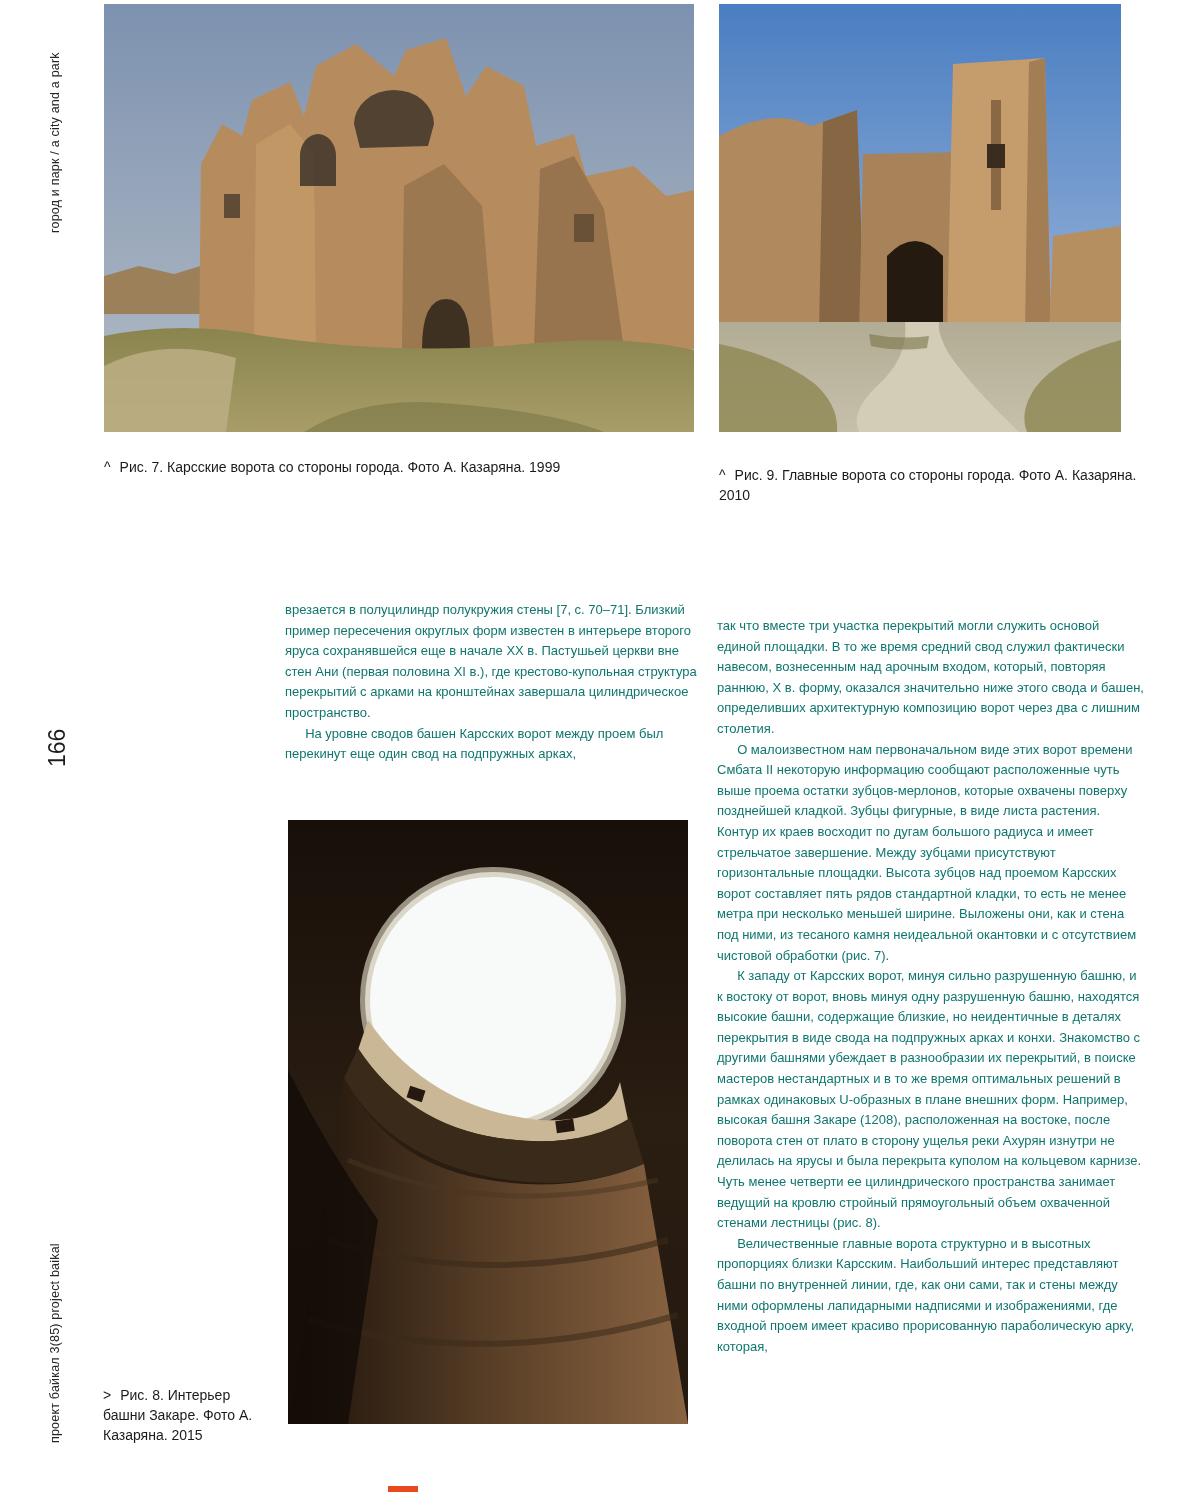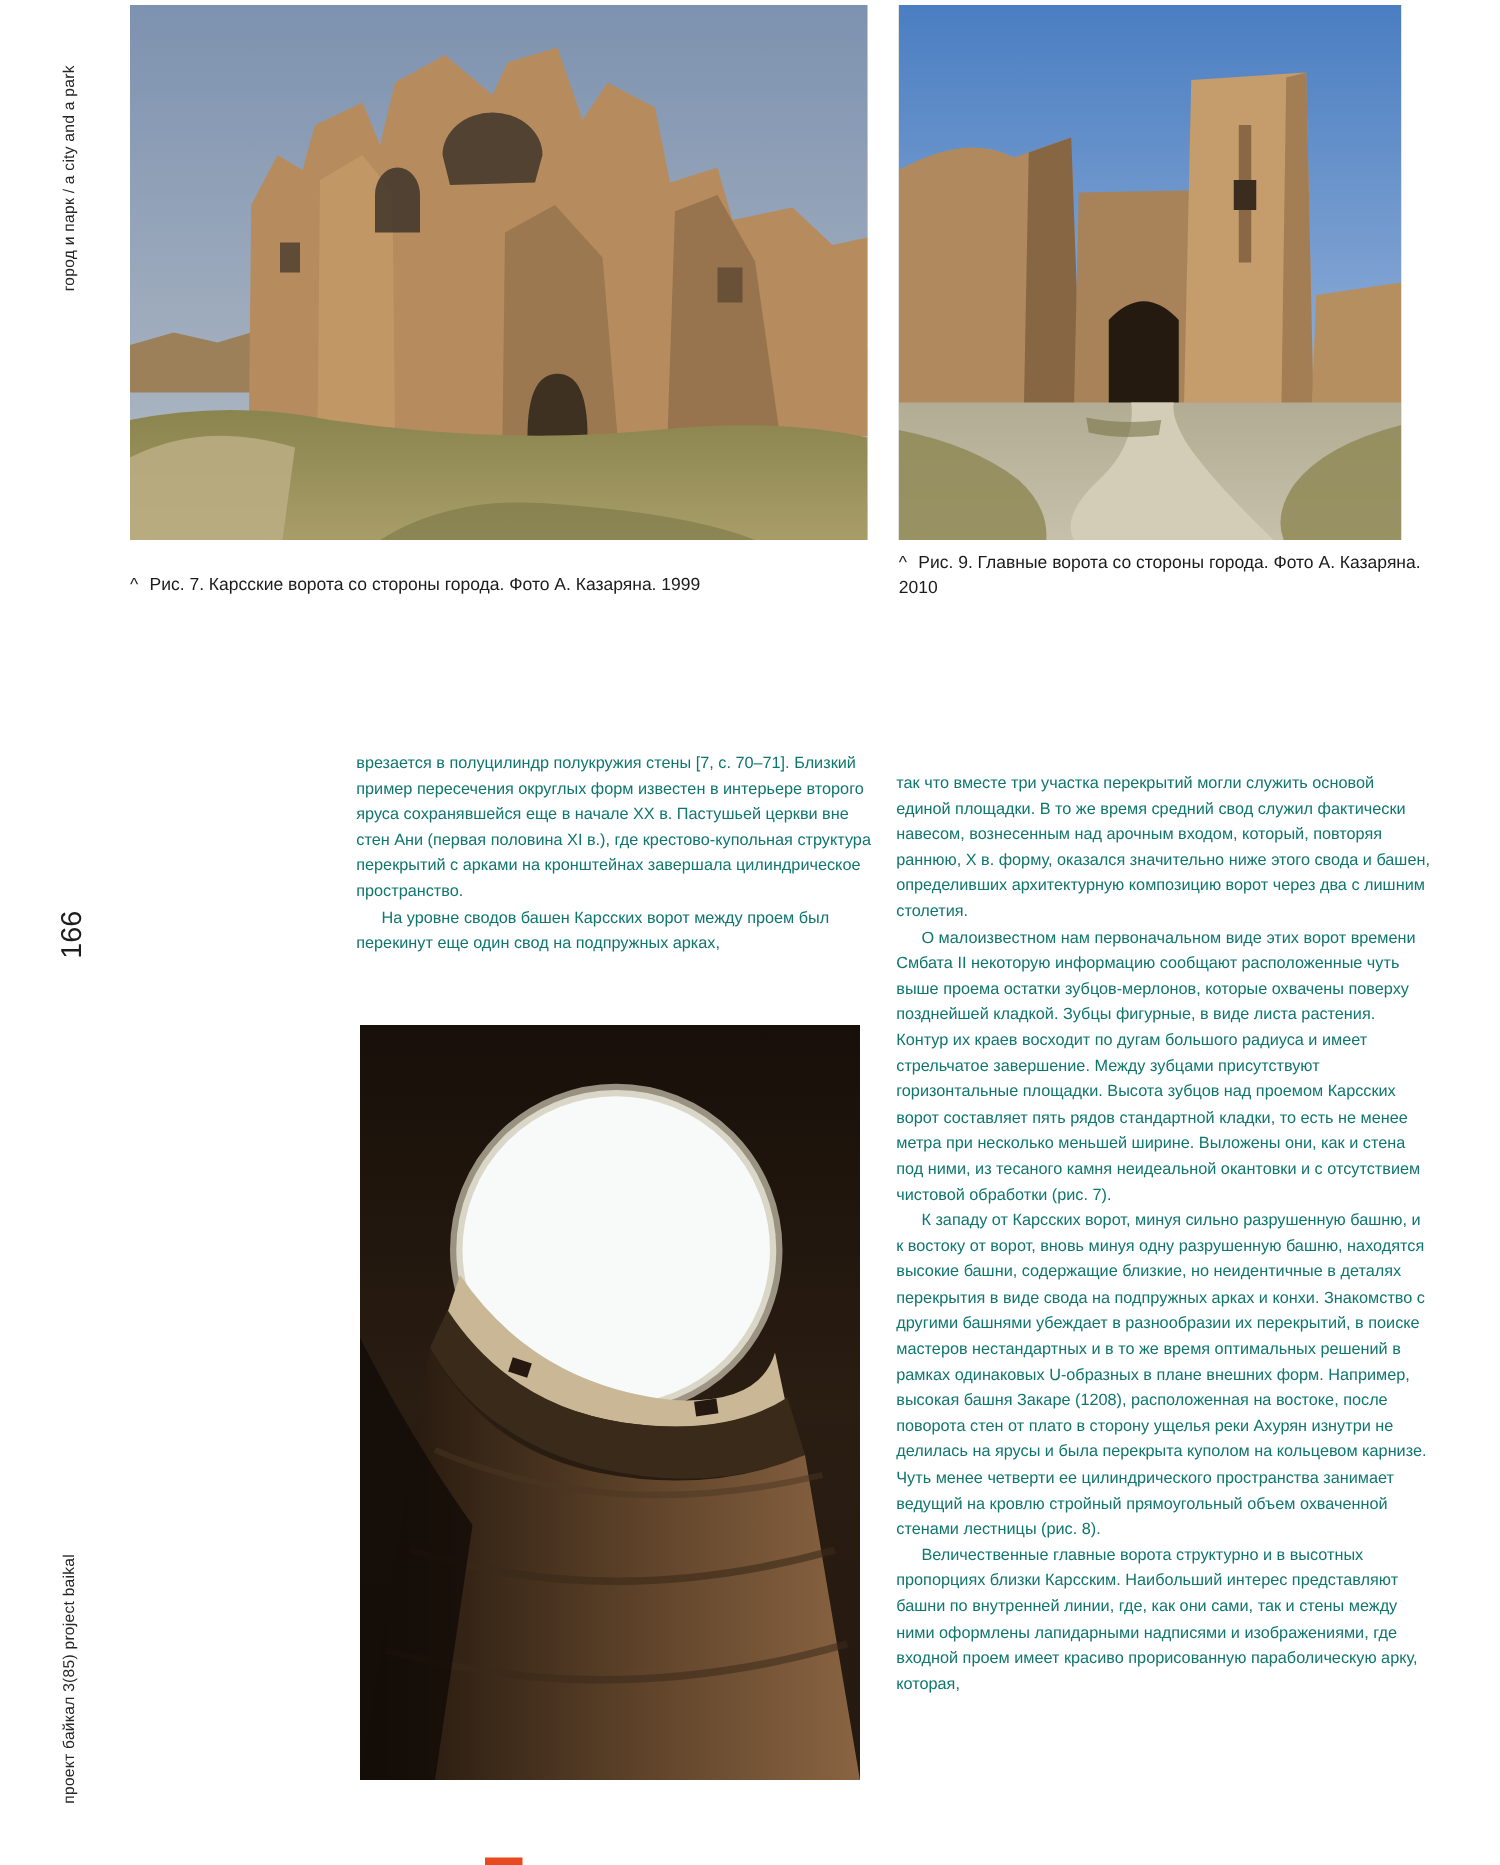--- a/index.html
+++ b/index.html
@@ -26,21 +26,21 @@
   .photo{position:absolute;overflow:hidden;background:#999;}
   .photo svg{display:block;width:100%;height:100%;}
   .photo-left {left:104px;top:4px;width:590px;height:428px;}
   .photo-right{left:719px;top:4px;width:402px;height:428px;}
   .photo-bottom{left:288px;top:820px;width:400px;height:604px;}
 
   
   .caption{position:absolute;font-size:14px;line-height:20px;color:#1b1b1b;}
   .caption .mk{margin-right:9px;}
   .cap7{left:104px;top:443px;width:580px;}
-  .cap9{left:719px;top:425px;width:420px;}
+  .cap9{left:719px;top:451px;width:420px;}
   .cap8{left:103px;top:1371px;width:168px;}
 
   
   .col{position:absolute;font-size:13px;line-height:20.6px;color:#0f766e;}
   .col-left {left:285px;top:600px;width:414px;}
   .col-right{left:717px;top:616px;width:427px;}
   .para{margin:0;}
   .para.indent{text-indent:1.55em;}
 
   .footer-mark{position:absolute;left:388px;top:1486px;width:30px;height:6px;}
@@ -172,16 +172,17 @@
       <path d="M20 500 Q200 550 390 495" stroke="#3a2a19" stroke-width="6" fill="none" opacity="0.55"></path>
       <path d="M60 340 Q200 400 370 360" stroke="#4a3622" stroke-width="5" fill="none" opacity="0.5"></path>
 
       <path fill="#120b06" opacity="0.8" d="M0 250 Q40 330 90 400 L60 604 L0 604 Z"></path>
 
       <rect x="120" y="268" width="16" height="12" fill="#241810" transform="rotate(18 128 274)"></rect>
       <rect x="268" y="300" width="18" height="12" fill="#241810" transform="rotate(-8 277 306)"></rect>
     </svg>
   </div>
 
+  <p class="caption cap8"><span class="mk">&gt;</span><span>Рис. 8. Интерьер башни Закаре. Фото А. Казаряна. 2015</span></p>
 
   <div class="footer-mark" style="background: rgb(232, 73, 31);"></div>
 
 </div>
 
 </body></html>

